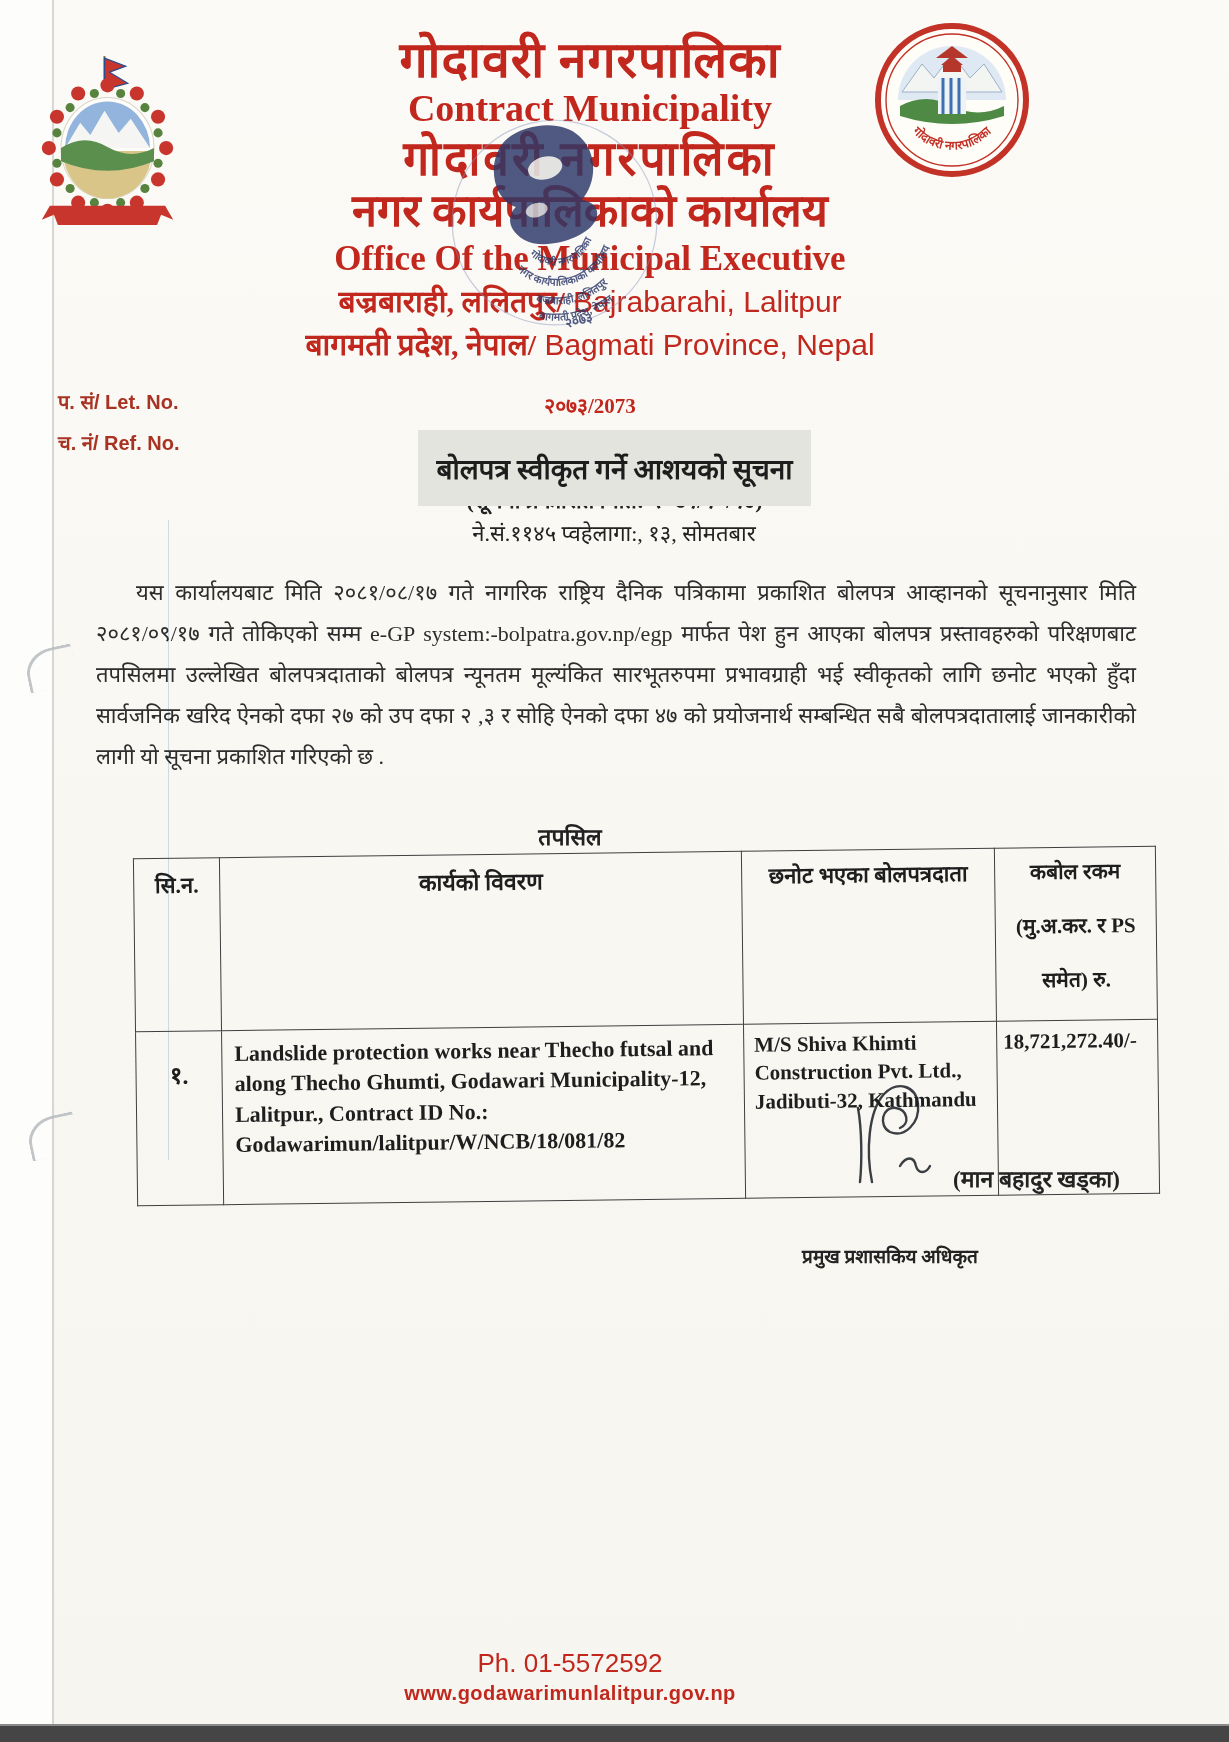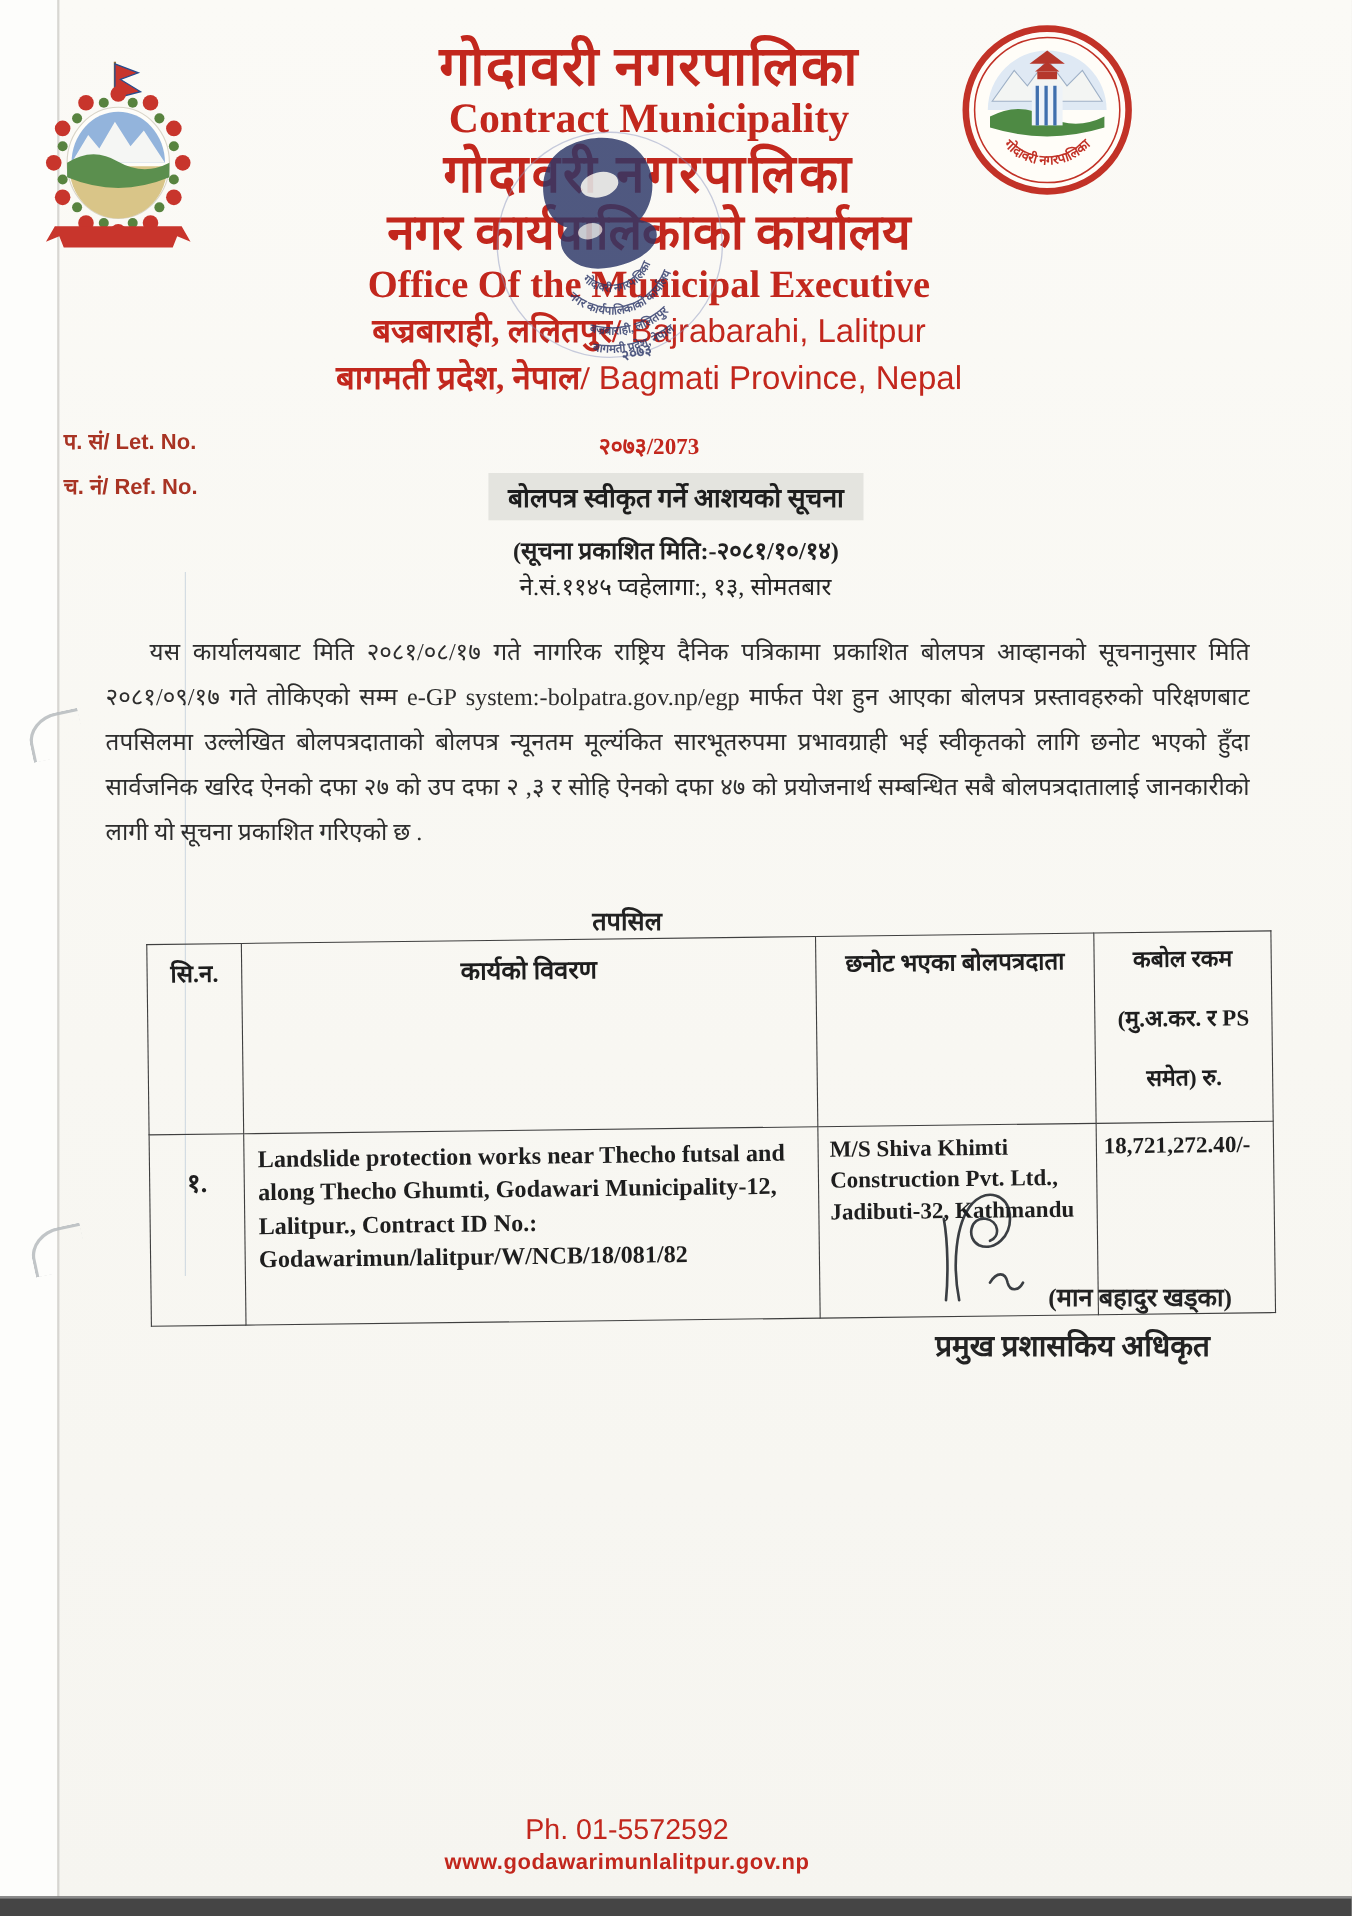--- a/index.html
+++ b/index.html
@@ -29,21 +29,21 @@
   .h-year{font-size:21px;font-weight:bold;margin-top:24px;}
   
   .emblem{position:absolute;left:30px;top:52px;z-index:1;}
   .seal{position:absolute;left:872px;top:20px;z-index:1;}
   .stampwrap{position:absolute;left:442px;top:108px;z-index:3;transform:rotate(-14deg);opacity:.92;}
   
   .refblock{position:absolute;left:58px;top:382px;font-size:20px;font-weight:bold;color:#a83323;
             font-family:"Liberation Sans","DejaVu Sans",sans-serif;line-height:2.05;}
   
   .title{position:absolute;left:0;top:430px;width:1229px;text-align:center;z-index:2;}
-  .title span{display:inline-block;background:#e4e4df;padding:5px 18px;font-size:24px;font-weight:bold;color:#1d1d1d;}
+  .title span{display:inline-block;background:#e4e4df;padding:19px 18px;font-size:28px;font-weight:bold;color:#1d1d1d;}
   .pubdate{position:absolute;left:0;top:484px;width:1229px;text-align:center;font-size:22px;font-weight:bold;color:#222;}
   .nsline{position:absolute;left:0;top:517px;width:1228px;text-align:center;font-size:22px;font-weight:normal;color:#222;}
   .body-par{position:absolute;left:96px;top:572px;width:1040px;font-size:22px;line-height:41px;
             text-align:justify;color:#2d2d2d;font-weight:500;text-indent:40px;}
   .tapasil{position:absolute;left:0;top:820px;width:1140px;text-align:center;font-size:23px;font-weight:bold;color:#222;}
   
   .tbl{position:absolute;left:135px;top:852px;border-collapse:collapse;transform:rotate(-0.7deg);
        transform-origin:50% 50%;color:#1e1e1e;}
   .tbl td{border:1.6px solid #3f3f3f;vertical-align:top;}
   .tbl .hsn{width:83px;text-align:center;font-size:22px;font-weight:bold;padding-top:10px;}
@@ -54,21 +54,21 @@
   .tbl .hamt div+div{margin:0 0 26px 0;}
   .hrow td{height:106px;}
   .drow td{height:146px;}
   .dsn{text-align:center;font-size:24px;font-weight:bold;padding-top:26px;}
   .ddesc{font-family:"Liberation Serif",serif;font-size:22px;font-weight:bold;line-height:1.38;padding:8px 10px 0 12px;}
   .dbid{font-family:"Liberation Serif",serif;font-size:21px;font-weight:bold;line-height:1.35;padding:6px 6px 0 10px;}
   .damt{font-family:"Liberation Serif",serif;font-size:21px;font-weight:bold;padding:8px 2px 0 6px;}
   
   .signwrap{position:absolute;left:838px;top:1078px;z-index:4;}
   .sig-name{position:absolute;left:700px;top:1162px;width:420px;text-align:right;font-size:23px;font-weight:bold;color:#232323;}
-  .sig-title{position:absolute;left:680px;top:1204px;width:420px;text-align:right;font-size:27px;font-weight:bold;color:#232323;}
+  .sig-title{position:absolute;left:680px;top:1243px;width:420px;text-align:center;font-size:19px;font-weight:bold;color:#232323;}
   
   .f-slogan{position:absolute;left:0;top:1598px;width:1180px;text-align:center;font-size:26px;font-weight:bold;color:#c2271d;}
   .f-phone{position:absolute;left:0;top:1648px;width:1140px;text-align:center;font-size:26px;color:#c2271d;
            font-family:"Liberation Sans",sans-serif;}
   .f-web{position:absolute;left:0;top:1682px;width:1140px;text-align:center;font-size:20px;font-weight:bold;color:#c2271d;
          font-family:"Liberation Sans",sans-serif;letter-spacing:.5px;}
 </style>
 </head>
 <body>
 

